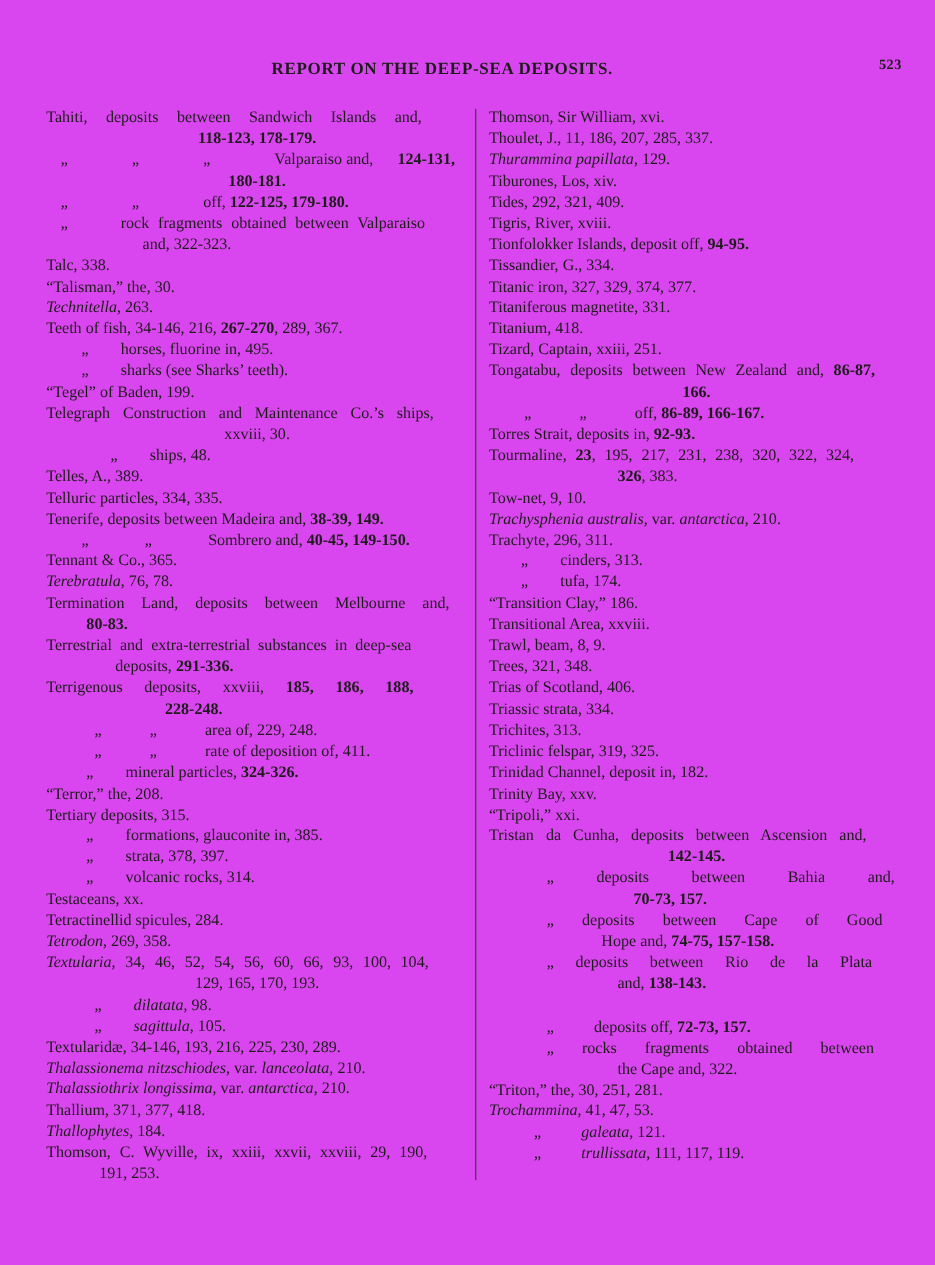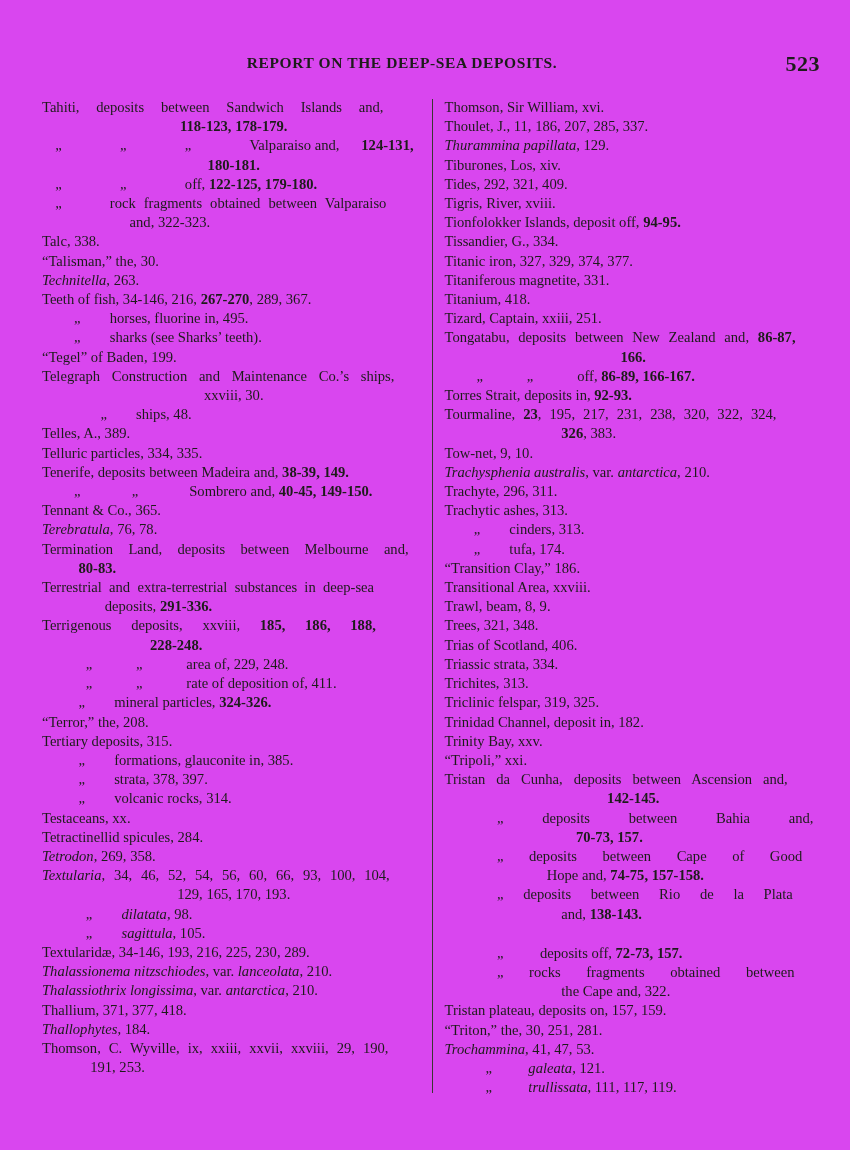--- a/index.html
+++ b/index.html
@@ -20,21 +20,21 @@
   .running-title {
     position:absolute; left:0; right:60px;
     text-align:center;
     font-weight:bold;
     font-size:15.5px;
     letter-spacing:0.6px;
   }
   .page-number {
     position:absolute; right:2px; top:-3px;
     font-weight:bold;
-    font-size:22px;
+    font-size:13px;
     letter-spacing:0.5px;
     text-align:center;
   }
   .columns { display:flex; align-items:stretch; }
   .col {
     width:390px;
     font-size:14.6px;
     line-height:19.2px;
   }
   .col-left { padding-right:6px; }
@@ -246,23 +246,20 @@
         <div class="entry">
           <div class="line"><span>Tow-net, 9, 10.</span></div>
         </div>
         <div class="entry">
           <div class="line"><span class="it">Trachysphenia australis</span><span>, var. </span><span class="it">antarctica</span><span>, 210.</span></div>
         </div>
         <div class="entry">
           <div class="line"><span>Trachyte, 296, 311.</span></div>
         </div>
         <div class="entry">
-          <div class="line"><span>Trachytic ashes, 313.</span></div>
-        </div>
-        <div class="entry">
           <div class="line" style="padding-left: 2em;"><span>„        cinders, 313.</span></div>
         </div>
         <div class="entry">
           <div class="line" style="padding-left: 2em;"><span>„        tufa, 174.</span></div>
         </div>
         <div class="entry">
           <div class="line"><span>“Transition Clay,” 186.</span></div>
         </div>
         <div class="entry">
           <div class="line"><span>Transitional Area, xxviii.</span></div>
@@ -309,23 +306,20 @@
         <div class="entry">
           <div class="line" style="padding-left: 3.6em; word-spacing: 1.1em;"><span>„ deposits between Rio de la Plata</span></div>
           <div class="line" style="padding-left: 8em;"><span>and, </span><span class="bd">138-143.</span></div>
         </div>
         <div class="entry">
           <div class="line" style="padding-left: 3.6em; margin-top: 20px;"><span>„          deposits off, </span><span class="bd">72-73, 157.</span></div>
         </div>
         <div class="entry">
           <div class="line" style="padding-left: 3.6em; word-spacing: 1.5em;"><span>„ rocks fragments obtained between</span></div>
           <div class="line" style="padding-left: 8em;"><span>the Cape and, 322.</span></div>
-        </div>
-        <div class="entry">
-          <div class="line"><span>Tristan plateau, deposits on, 157, 159.</span></div>
         </div>
         <div class="entry">
           <div class="line"><span>“Triton,” the, 30, 251, 281.</span></div>
         </div>
         <div class="entry">
           <div class="line"><span class="it">Trochammina</span><span>, 41, 47, 53.</span></div>
         </div>
         <div class="entry">
           <div class="line" style="padding-left: 2.8em;"><span>„          </span><span class="it">galeata</span><span>, 121.</span></div>
         </div>

